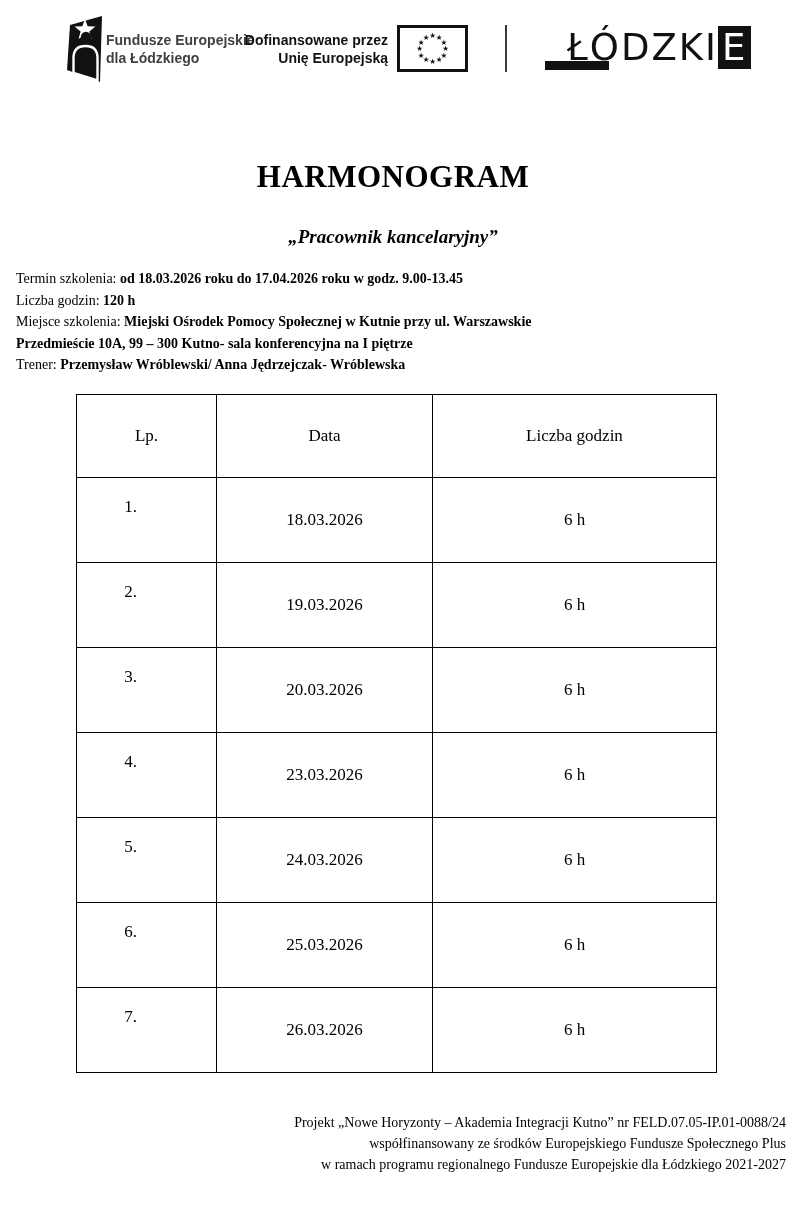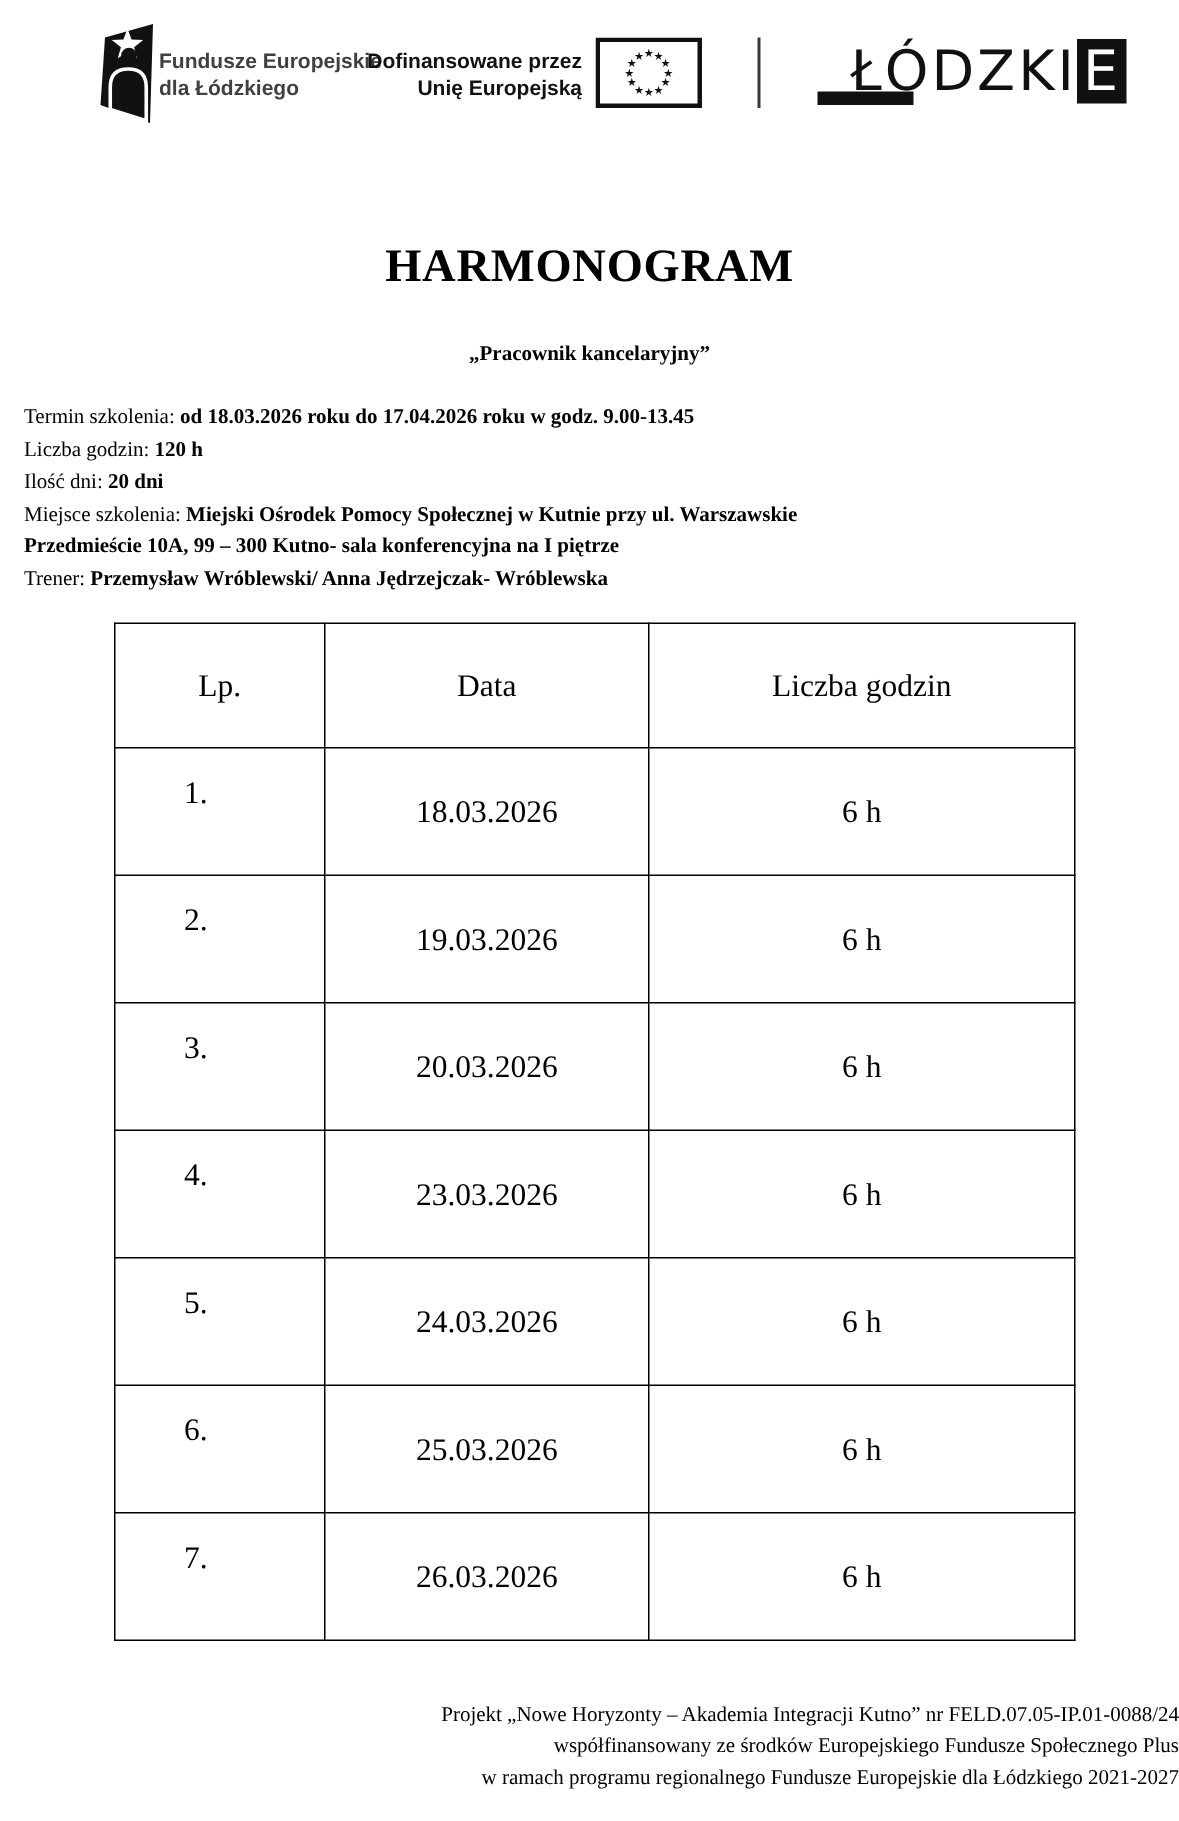--- a/index.html
+++ b/index.html
@@ -51,38 +51,38 @@
   }
 
   
   .title {
     margin: 60px 0 0 0; text-align: center;
     font-size: 31px; line-height: 34px; font-weight: bold;
     letter-spacing: 0.5px;
   }
   .subtitle {
     margin: 30px 0 0 0; text-align: center;
-    font-size: 14px; line-height: 25px; font-weight: bold;
+    font-size: 19px; line-height: 25px; font-weight: bold; font-style: italic;
   }
 
   
   .details {
     margin-top: 19px; padding: 0 24px 0 16px;
     font-size: 14px; line-height: 21.5px;
   }
   .details p { margin: 0; }
   .details b { font-weight: bold; }
 
   
   table.schedule {
     margin: 18px 0 0 76px;
     border-collapse: collapse;
     table-layout: fixed;
     width: 640px;
-    font-size: 21px;
+    font-size: 17px;
   }
   table.schedule td, table.schedule th {
     border: 1.5px solid #000;
     text-align: center;
     vertical-align: middle;
     font-weight: normal;
     padding: 0;
   }
   col.c-lp { width: 140px; }
   col.c-data { width: 216px; }
@@ -149,21 +149,20 @@
       <span class="main">ŁÓDZKI</span><span class="last-e">E</span>
     </div>
   </div>
 
   <h1 class="title">HARMONOGRAM</h1>
   <h2 class="subtitle">„Pracownik kancelaryjny”</h2>
 
   <div class="details">
     <p><span>Termin szkolenia:</span><b> od 18.03.2026 roku do 17.04.2026 roku w godz. 9.00-13.45</b></p>
     <p><span>Liczba godzin:</span><b> 120 h</b></p>
-    <p><span>Ilość dni:</span><b> 20 dni</b></p>
     <p><span>Miejsce szkolenia:</span><b> Miejski Ośrodek Pomocy Społecznej w Kutnie przy ul. Warszawskie</b><br><b>Przedmieście 10A, 99 – 300 Kutno- sala konferencyjna na I piętrze</b></p>
     <p><span>Trener:</span><b> Przemysław Wróblewski/ Anna Jędrzejczak- Wróblewska</b></p>
   </div>
 
   <table class="schedule">
     <colgroup>
         <col class="c-lp">
         <col class="c-data">
         <col class="c-hours">
       </colgroup>

